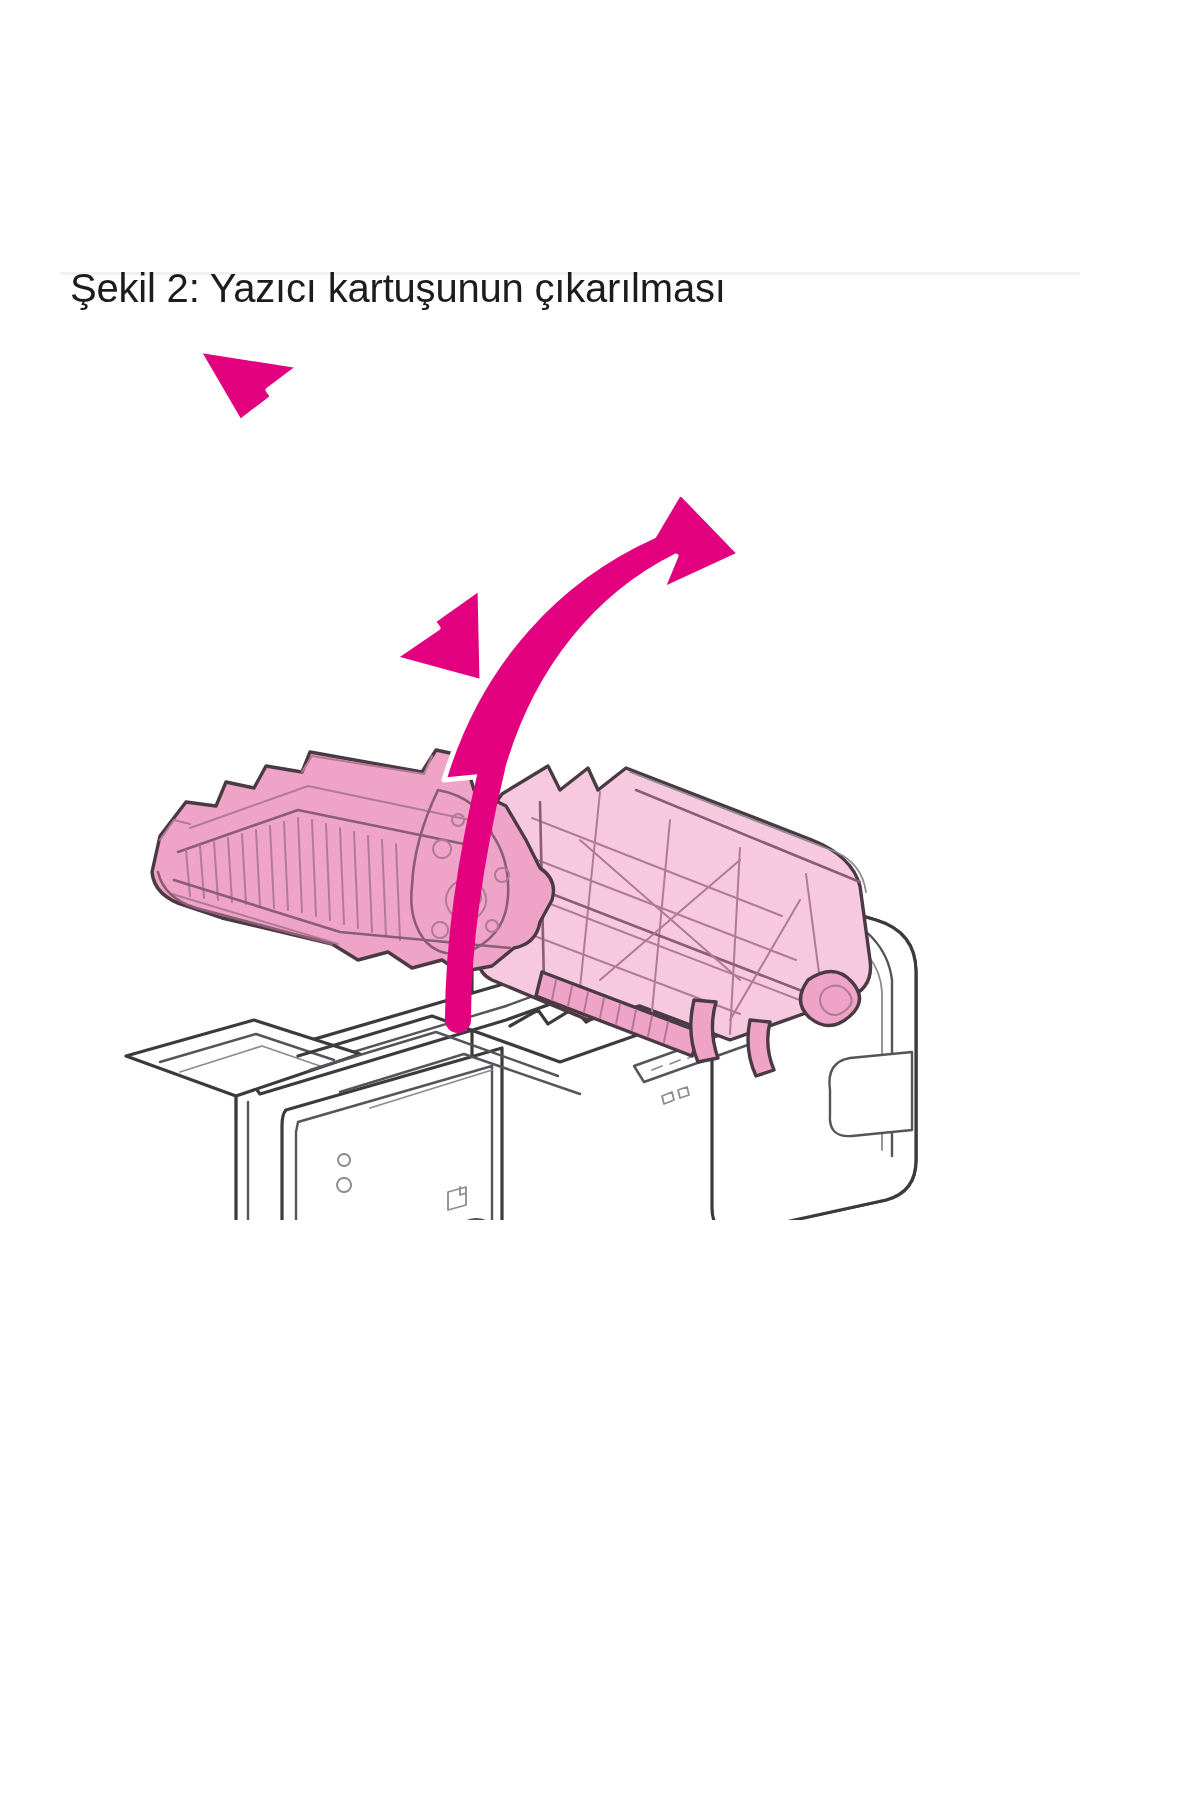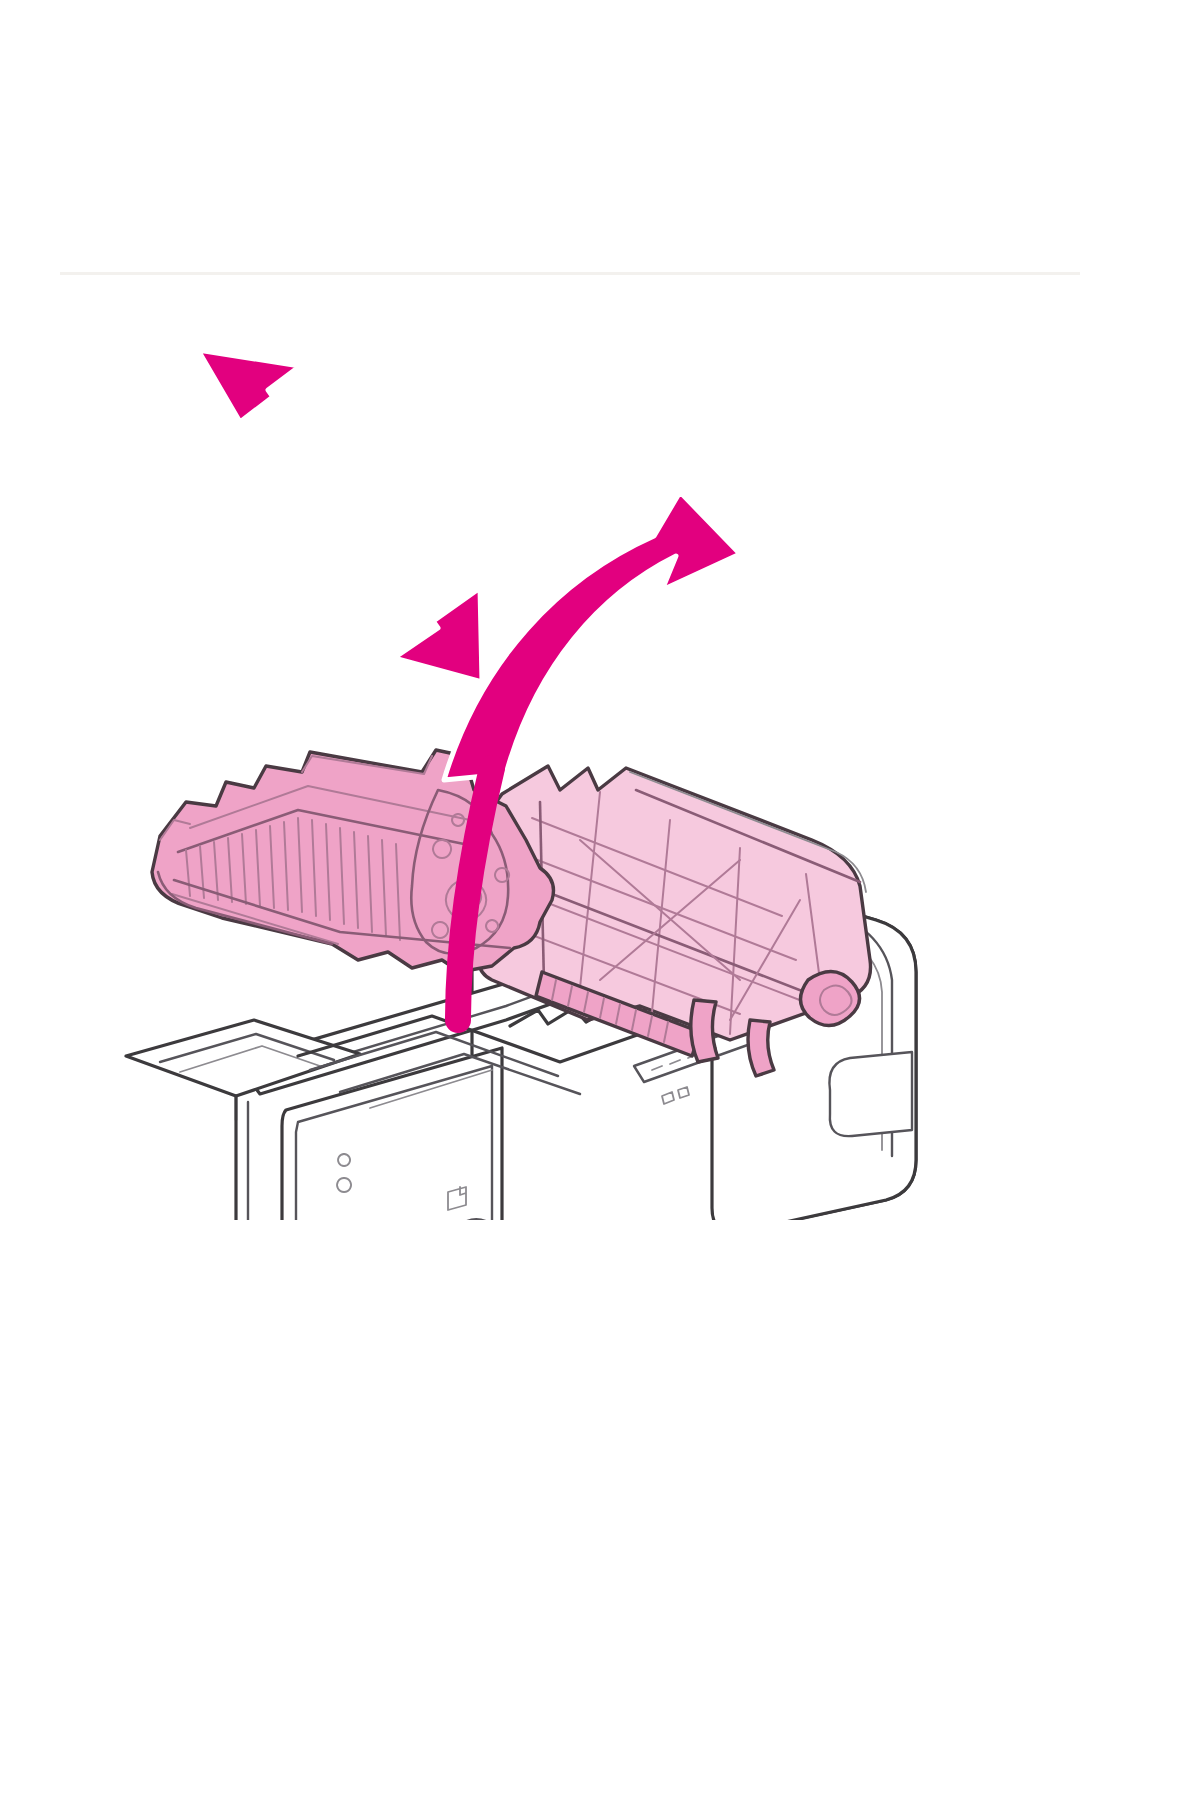--- a/index.html
+++ b/index.html
@@ -58,20 +58,21 @@
   }
   #figure-svg { display:block; width: 1000px; height: 900px; }
 </style>
 </head>
 <body>
 
 <div id="page">
 
   <div id="scan-band"></div>
 
+  <div id="caption">Şekil 2: Yazıcı kartuşunun çıkarılması</div>
 
   <div id="figure-wrap">
     <svg id="figure-svg" viewBox="0 0 1000 900" xmlns="http://www.w3.org/2000/svg">
       <defs>
         <style>
           .ln   { fill:none; stroke:#3c3a3d; stroke-width:3.2; stroke-linejoin:round; stroke-linecap:round; }
           .ln2  { fill:none; stroke:#56545a; stroke-width:2.4; stroke-linejoin:round; stroke-linecap:round; }
           .ln3  { fill:none; stroke:#8d8b90; stroke-width:1.8; stroke-linejoin:round; stroke-linecap:round; }
           .lnp  { fill:none; stroke:#b07a97; stroke-width:2.0; stroke-linejoin:round; stroke-linecap:round; }
           .lnpd { fill:none; stroke:#8a5c76; stroke-width:2.6; stroke-linejoin:round; stroke-linecap:round; }

